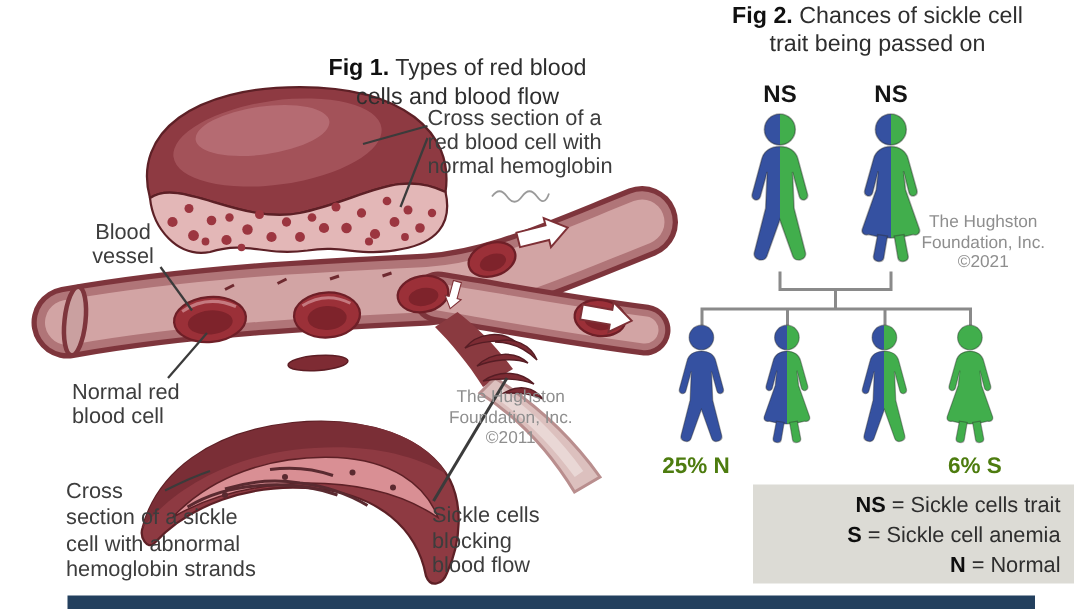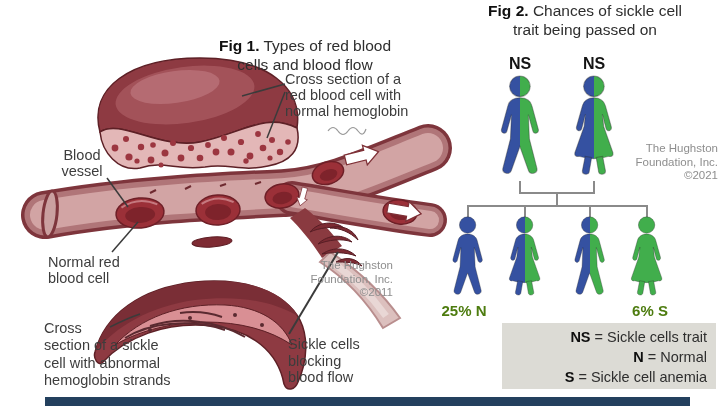--- a/index.html
+++ b/index.html
@@ -7,21 +7,21 @@
     width:720px;height:406px;position:relative;background:#ffffff;
     font-family:"Liberation Sans", sans-serif;overflow:hidden;
   }
   .abs{position:absolute;}
   svg.art{position:absolute;left:0;top:0;z-index:1;}
   .txt{z-index:3;}
   .title{font-size:15.5px;color:#2e2e2e;text-align:center;line-height:1.25;}
   .title b{color:#101010;}
   .tl{white-space:pre-line;}
   .lbl{color:#3d3d3d;font-size:14.5px;line-height:1.12;white-space:pre-line;}
-  .wm{color:#8e8e8e;font-size:11.5px;line-height:1.18;text-align:right;white-space:pre-line;}
+  .wm{color:#8e8e8e;font-size:11.5px;line-height:1.18;text-align:center;white-space:pre-line;}
   .ns{font-weight:bold;font-size:16px;color:#141414;text-align:center;}
   .pct{font-weight:bold;font-size:15px;color:#4d7c0f;text-align:center;white-space:nowrap;}
   .legend{
     background:#dcdbd5;text-align:right;font-size:14.5px;color:#2e2e2e;
     line-height:20px;padding:4px 9px 0 0;box-sizing:border-box;
   }
   .legend b{color:#0e0e0e;}
   .bar{background:#23405e;}
 </style>
 </head>
@@ -258,17 +258,17 @@
 
 <div class="abs txt ns" style="left:502px;top:55px;width:36px;">NS</div>
 <div class="abs txt ns" style="left:576px;top:55px;width:36px;">NS</div>
 
 <div class="abs txt pct" style="left:430px;top:302px;width:68px;">25% N</div>
 <div class="abs txt pct" style="left:520px;top:302px;width:70px;margin-top:40px;">50% NS</div>
 <div class="abs txt pct" style="left:618px;top:302px;width:64px;">6% S</div>
 
 <div class="abs txt legend" style="left:502px;top:323px;width:214px;height:66px;">
   <div><b>NS</b><span> = Sickle cells trait</span></div>
+  <div><b>S</b><span> = Sickle cell anemia</span></div>
   <div><b>N</b><span> = Normal</span></div>
-  <div><b>S</b><span> = Sickle cell anemia</span></div>
 </div>
 
 <div class="abs bar txt" style="left:45px;top:397px;width:645px;height:9px;"></div>
 
 </body></html>

